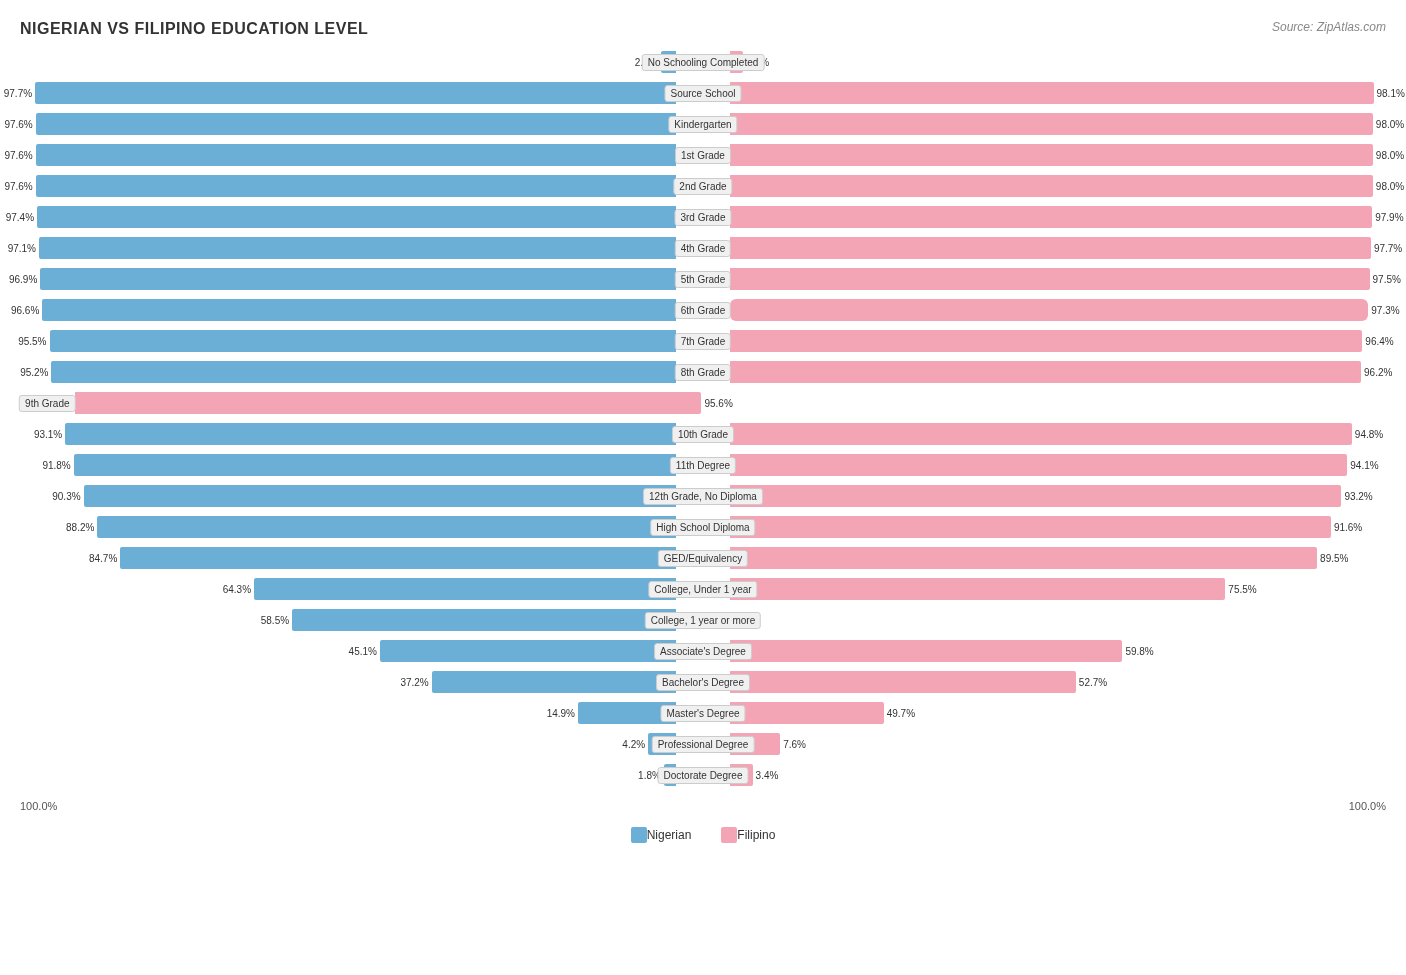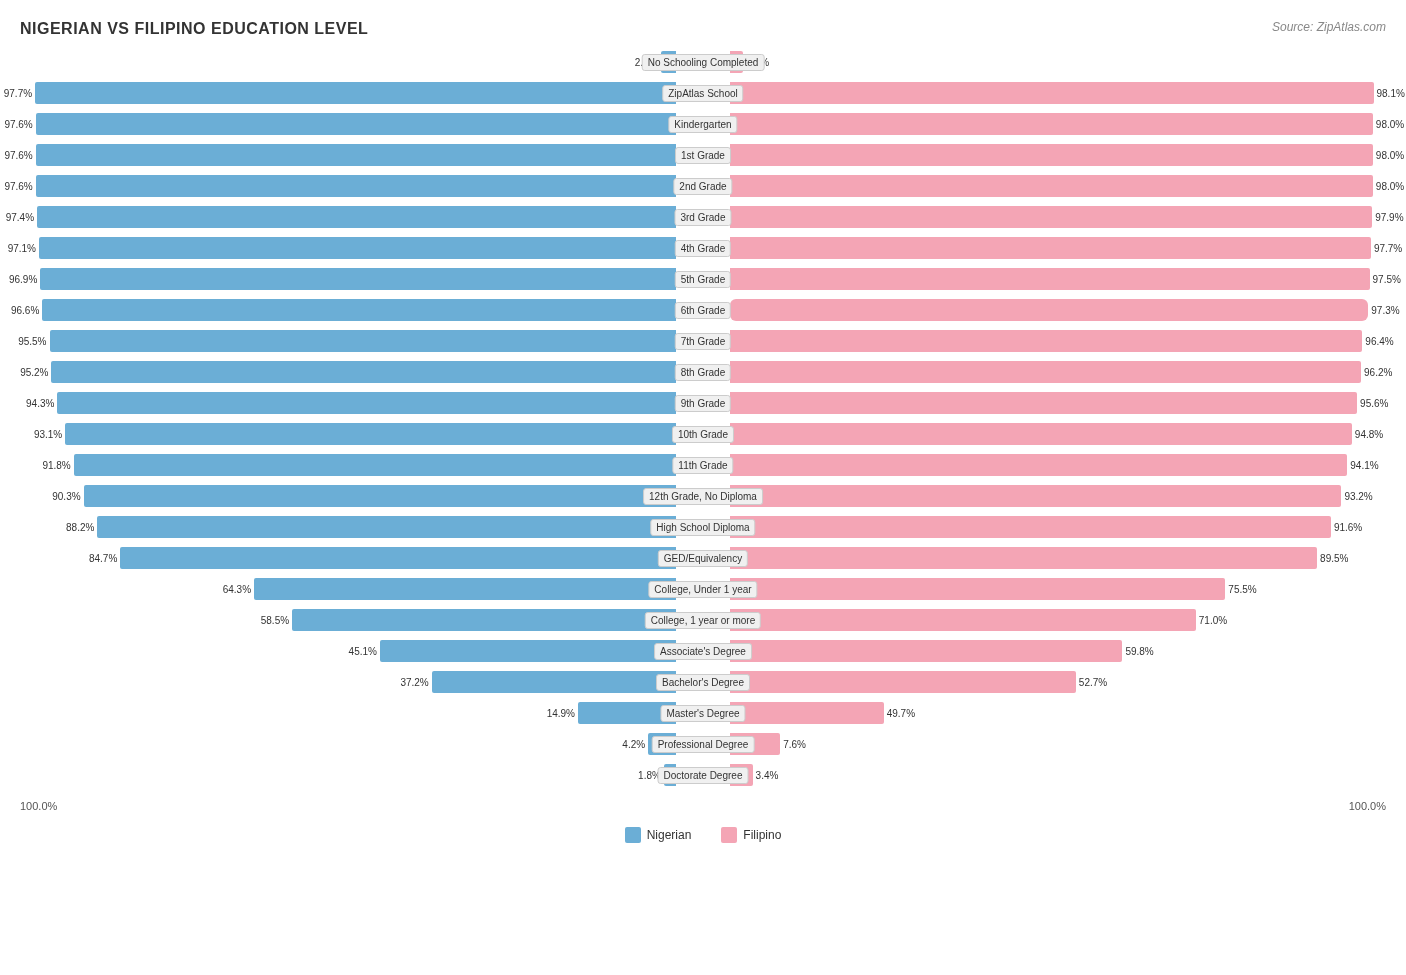--- a/index.html
+++ b/index.html
@@ -116,21 +116,20 @@
     .legend {
       display: flex;
       justify-content: center;
       align-items: center;
       gap: 30px;
       margin-top: 15px;
     }
     .legend-item {
       display: flex;
       align-items: center;
-      gap: 6px;
       font-size: 12px;
       color: #333;
     }
     .legend-color {
       width: 16px;
       height: 16px;
       border-radius: 2px;
     }
     .axis-row {
       display: flex;
@@ -178,21 +177,21 @@
           </div>
         </div>
       </div>
       <div class="bar-row">
         <div class="left-side">
           <div class="blue-bar" style="width: 97.7%;">
             <span class="blue-bar-label">97.7%</span>
           </div>
         </div>
         <div class="center-label-area">
-          <div class="center-label">ZipAtlas School</div>
+          <div class="center-label">Source School</div>
         </div>
         <div class="right-side">
           <div class="pink-bar" style="width: 98.1%;">
             <span class="pink-bar-label">98.1%</span>
           </div>
         </div>
       </div>
       <div class="bar-row">
         <div class="left-side">
           <div class="blue-bar" style="width: 97.6%;">
@@ -322,25 +321,20 @@
         <div class="center-label-area">
           <div class="center-label">8th Grade</div>
         </div>
         <div class="right-side">
           <div class="pink-bar" style="width: 96.2%;">
             <span class="pink-bar-label">96.2%</span>
           </div>
         </div>
       </div>
       <div class="bar-row">
-        <div class="left-side">
-          <div class="blue-bar" style="width: 94.3%;">
-            <span class="blue-bar-label">94.3%</span>
-          </div>
-        </div>
         <div class="center-label-area">
           <div class="center-label">9th Grade</div>
         </div>
         <div class="right-side">
           <div class="pink-bar" style="width: 95.6%;">
             <span class="pink-bar-label">95.6%</span>
           </div>
         </div>
       </div>
       <div class="bar-row">
@@ -358,21 +352,21 @@
           </div>
         </div>
       </div>
       <div class="bar-row">
         <div class="left-side">
           <div class="blue-bar" style="width: 91.8%;">
             <span class="blue-bar-label">91.8%</span>
           </div>
         </div>
         <div class="center-label-area">
-          <div class="center-label">11th Grade</div>
+          <div class="center-label">11th Degree</div>
         </div>
         <div class="right-side">
           <div class="pink-bar" style="width: 94.1%;">
             <span class="pink-bar-label">94.1%</span>
           </div>
         </div>
       </div>
       <div class="bar-row">
         <div class="left-side">
           <div class="blue-bar" style="width: 90.3%;">
@@ -434,25 +428,20 @@
         </div>
       </div>
       <div class="bar-row">
         <div class="left-side">
           <div class="blue-bar" style="width: 58.5%;">
             <span class="blue-bar-label">58.5%</span>
           </div>
         </div>
         <div class="center-label-area">
           <div class="center-label">College, 1 year or more</div>
-        </div>
-        <div class="right-side">
-          <div class="pink-bar" style="width: 71%;">
-            <span class="pink-bar-label">71.0%</span>
-          </div>
         </div>
       </div>
       <div class="bar-row">
         <div class="left-side">
           <div class="blue-bar" style="width: 45.1%;">
             <span class="blue-bar-label">45.1%</span>
           </div>
         </div>
         <div class="center-label-area">
           <div class="center-label">Associate's Degree</div>

